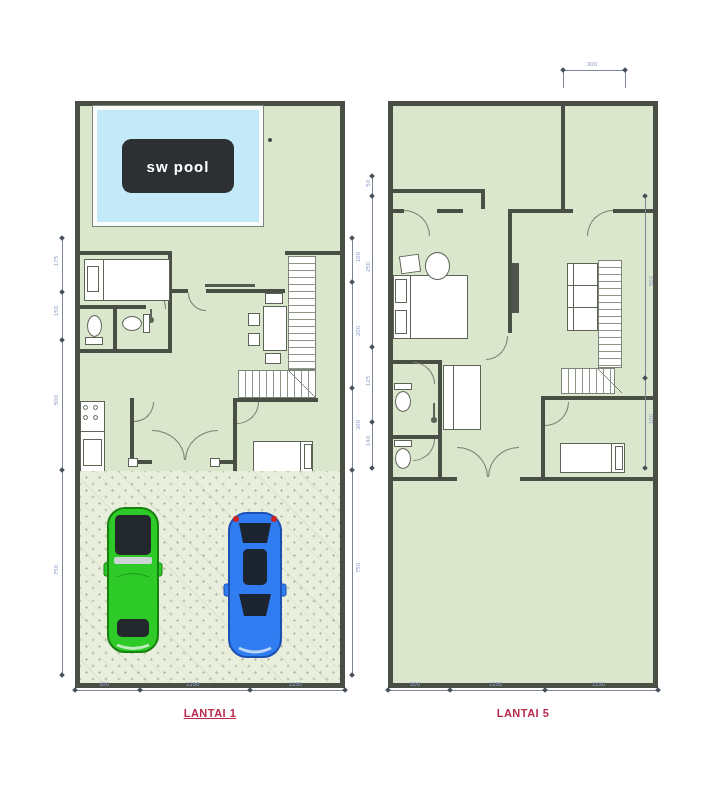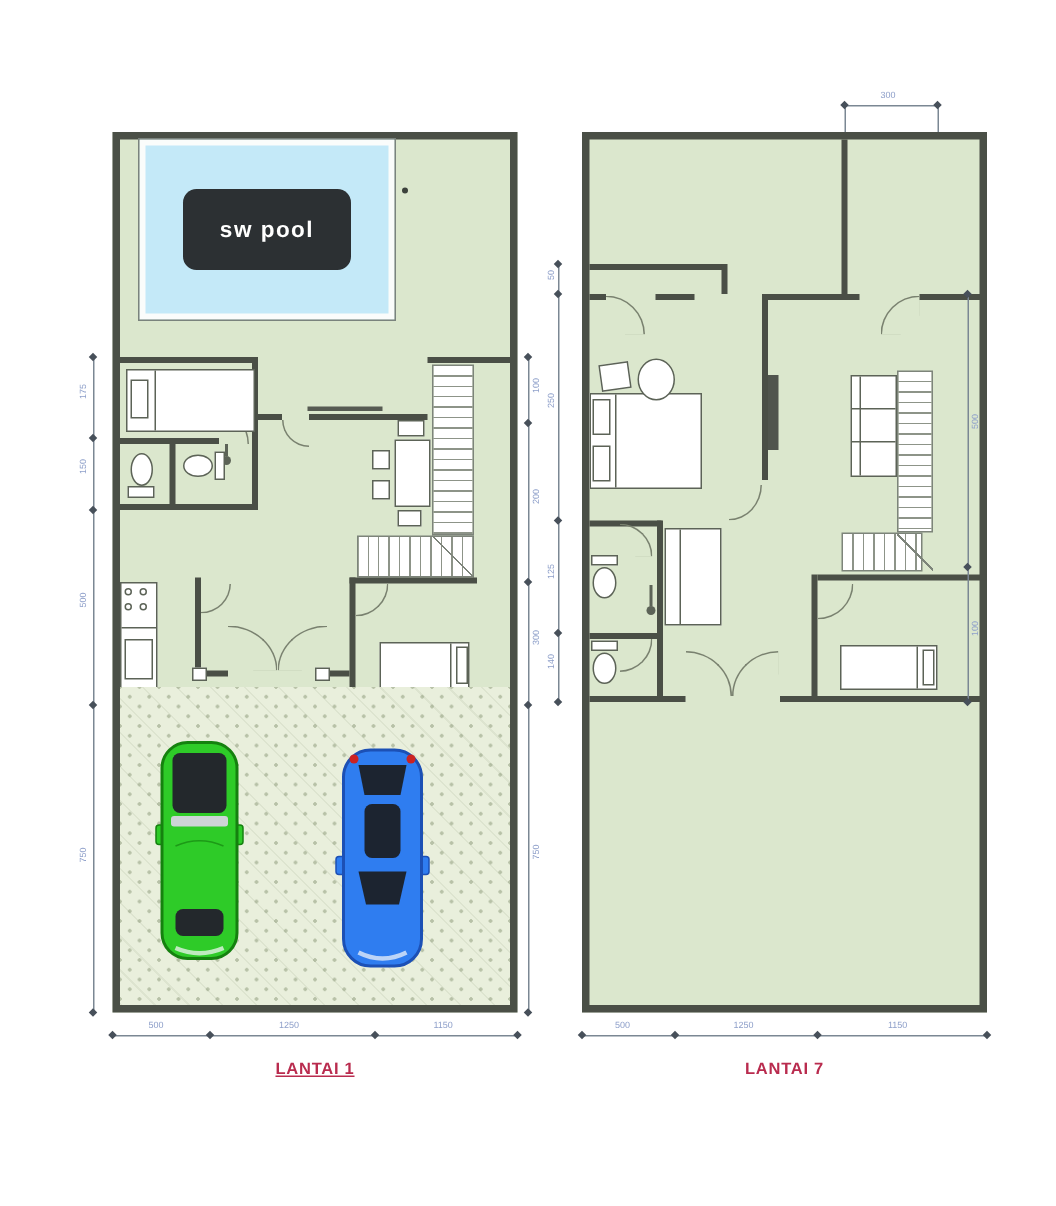--- a/index.html
+++ b/index.html
@@ -1,18 +1,18 @@
 <!DOCTYPE html>
 <html style="--wall: #4a4f46; --floor: #dbe7cd; --garage: #e9efdc; --water: #c4e9f8; --poolbox: #2c3033; --accent: #b92b4e; --car-green: #2ecb28; --car-blue: #2f7df0; --dim: #8fa0ca;"><head>
 <meta charset="utf-8">
 <style>
   html,body{margin:0;padding:0;background:#fff;}
   #canvas{position:relative;width:704px;height:804px;background:#fff;overflow:hidden;
           font-family:"Liberation Sans",sans-serif;}
-  .floor{position:absolute;width:270px;height:587px;top:88px;border:5px solid var(--wall);
+  .floor{position:absolute;width:270px;height:587px;top:101px;border:5px solid var(--wall);
          background:var(--floor);box-sizing:border-box;}
   .wall{position:absolute;background:var(--wall);}
   .furn{position:absolute;background:#fff;border:1px solid #5c6357;box-sizing:border-box;}
   .ellipse{border-radius:50%;}
   .line{position:absolute;background:#5c6357;}
   .arc{position:absolute;border:1px solid #79816f;box-sizing:border-box;}
   .arc-tr{border-radius:0 100% 0 0;border-left:none;border-bottom:none;}
   .arc-tl{border-radius:100% 0 0 0;border-right:none;border-bottom:none;}
   .arc-br{border-radius:0 0 100% 0;border-left:none;border-top:none;}
   .arc-bl{border-radius:0 0 0 100%;border-right:none;border-top:none;}
@@ -258,14 +258,14 @@
   <div class="dim-h" style="left:388px;top:690px;width:270px;"></div>
   <div class="tick" style="left:386px;top:688px;"></div>
   <div class="tick" style="left:448px;top:688px;"></div>
   <div class="tick" style="left:543px;top:688px;"></div>
   <div class="tick" style="left:656px;top:688px;"></div>
   <div class="dlab" style="left:410px;top:681px;">500</div>
   <div class="dlab" style="left:489px;top:681px;">1250</div>
   <div class="dlab" style="left:592px;top:681px;">1150</div>
 
   <div class="floor-label" style="left:170px;text-decoration:underline;">LANTAI 1</div>
-  <div class="floor-label" style="left:483px;">LANTAI 7</div>
+  <div class="floor-label" style="left:483px;">LANTAI 5</div>
 </div>
 
 </body></html>

